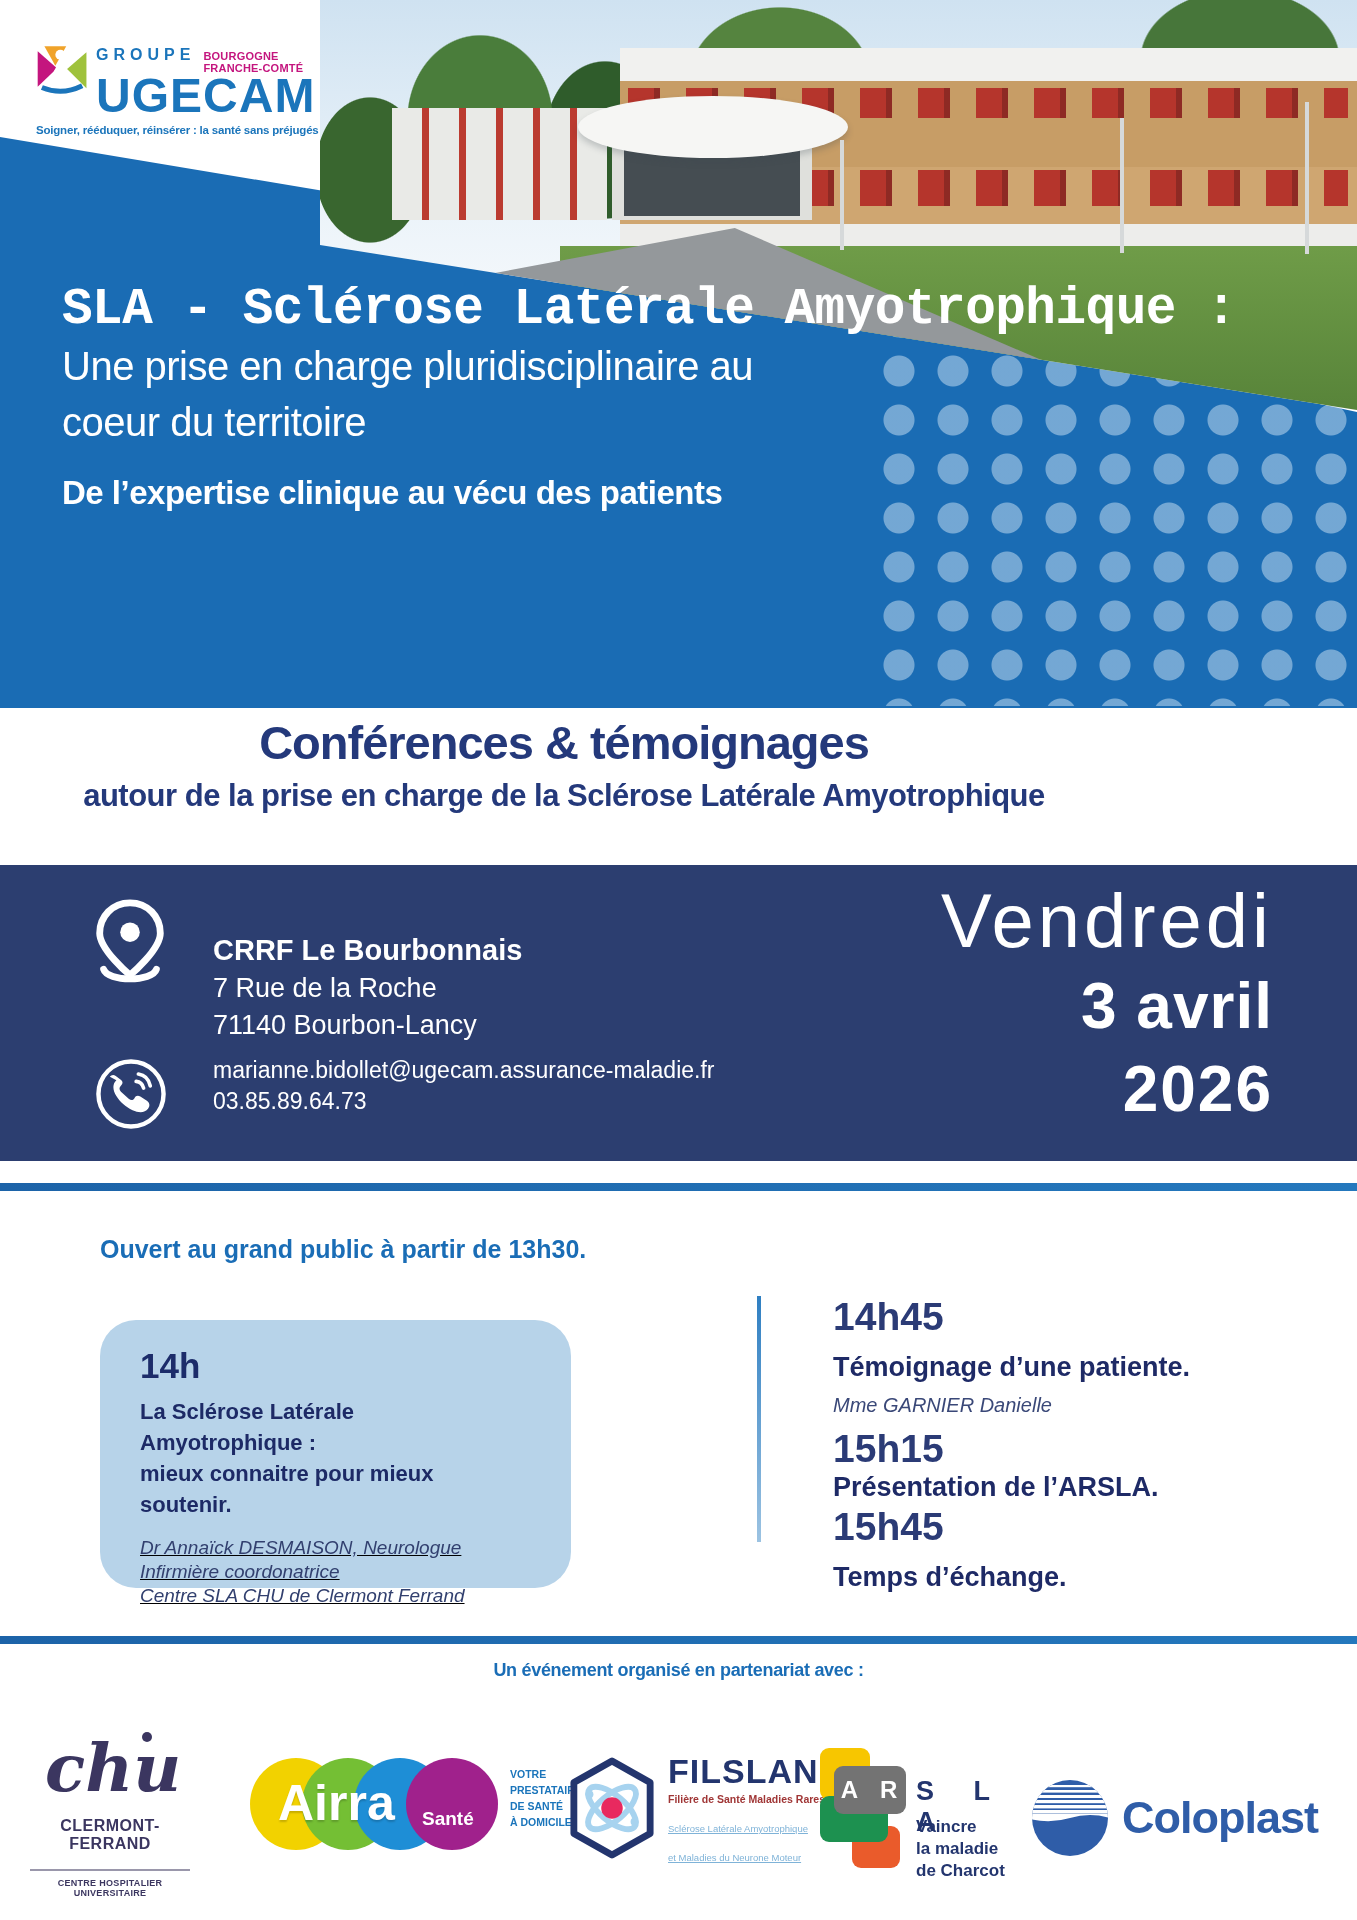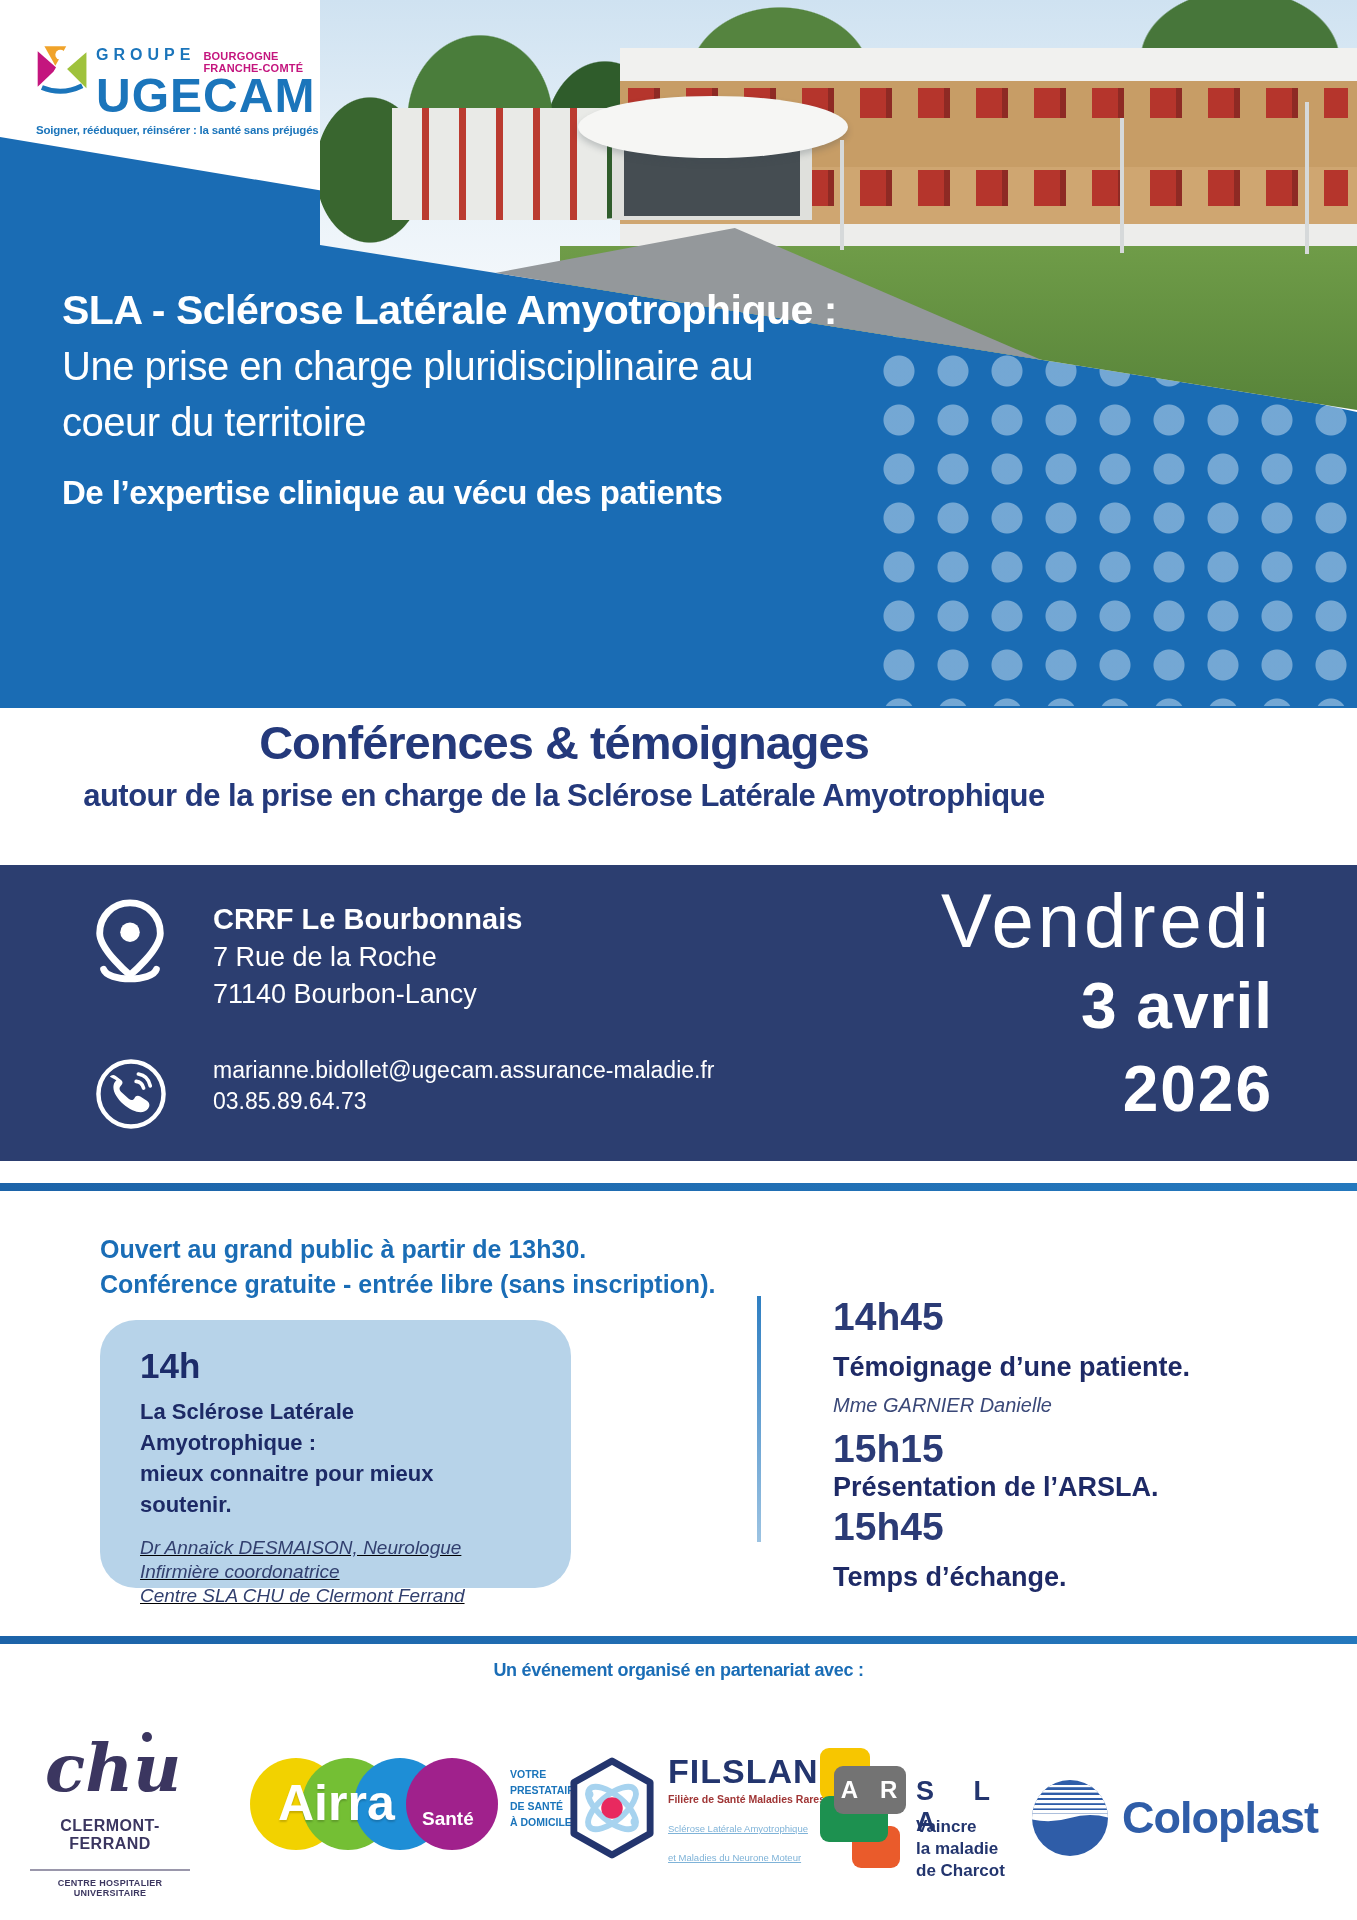--- a/index.html
+++ b/index.html
@@ -50,35 +50,35 @@
   .brand-row { display:flex; align-items:flex-start; }
   .brand-text { margin-left:8px; }
   .brand-top { display:flex; align-items:baseline; gap:8px; margin-top:6px; }
   .lg-groupe { font-size:16px; font-weight:bold; color:#1b75bb; letter-spacing:5px; }
   .lg-region { font-size:11px; font-weight:bold; color:#c4157e; letter-spacing:.2px; }
   .lg-name { font-size:48px; font-weight:bold; color:#1b75bb; line-height:44px; letter-spacing:1px; }
   .lg-tagline { margin-top:6px; font-size:11.5px; font-weight:bold; color:#1b75bb; white-space:nowrap; letter-spacing:-.2px; }
 
   
   .hero-title { position:absolute; left:62px; top:282px; z-index:5; color:#fff; }
-  .ht1 { font-size:41px; font-weight:bold; line-height:56px; letter-spacing:-.5px; }
+  .ht1 { font-size:51px; font-weight:bold; line-height:56px; letter-spacing:-.5px;font-family:Liberation Mono, monospace; }
   .ht2 { font-size:40px; font-weight:normal; line-height:56px; letter-spacing:-.5px; }
   .hero-sub { position:absolute; left:62px; top:474px; z-index:5; color:#fff; font-size:33px; font-weight:bold; letter-spacing:-.5px; }
 
   
   .heading { position:absolute; left:0; top:712px; width:1128px; text-align:center; color:#24397b; }
   .hd1 { font-size:47px; font-weight:bold; line-height:62px; letter-spacing:-1px; }
   .hd2 { font-size:31px; font-weight:bold; line-height:44px; letter-spacing:-.5px; }
 
   
   .infoband { position:absolute; left:0; top:865px; width:1357px; height:296px; background:#2c3e70; color:#fff; }
   .pin-icon { position:absolute; left:86px; top:26px; }
   .phone-icon { position:absolute; left:94px; top:192px; }
   .venue { position:absolute; left:213px; top:34px; }
-  .venue-name { font-size:29px; font-weight:bold; line-height:40px; }
+  .venue-name { font-size:29px; font-weight:bold; line-height:40px;margin-top:31px; }
   .venue-line { font-size:27px; line-height:37px; font-weight:normal; }
   .contact { position:absolute; left:213px; top:190px; }
   .contact-name { font-size:23px; font-weight:bold; line-height:31px; }
   .contact-line { font-size:23px; line-height:31px; }
   .dateblock { position:absolute; right:84px; top:12px; text-align:right; }
   .date-weekday { font-size:76px; font-weight:normal; letter-spacing:4px; line-height:88px; }
   .date-day { font-size:64px; font-weight:bold; line-height:82px; letter-spacing:1px; }
   .date-year { font-size:64px; font-weight:bold; line-height:84px; letter-spacing:2px; }
 
   .rule { position:absolute; left:0; width:1357px; height:8px; background:linear-gradient(90deg,#1c63a8,#2478bd); }
@@ -224,21 +224,20 @@
       <div class="date-weekday">Vendredi</div>
       <div class="date-day">3 avril</div>
       <div class="date-year">2026</div>
     </div>
   </section>
 
   <div class="rule rule1"></div>
 
   <section class="notice">
     <div>Ouvert au grand public à partir de 13h30.</div>
-    <div>Conférence gratuite - entrée libre (sans inscription).</div>
   </section>
 
   <section>
     <div class="card">
       <div class="card-time">14h</div>
       <div class="card-title">La Sclérose Latérale</div>
       <div class="card-title">Amyotrophique :</div>
       <div class="card-title">mieux connaitre pour mieux</div>
       <div class="card-title">soutenir.</div>
       <div class="card-speakers">

